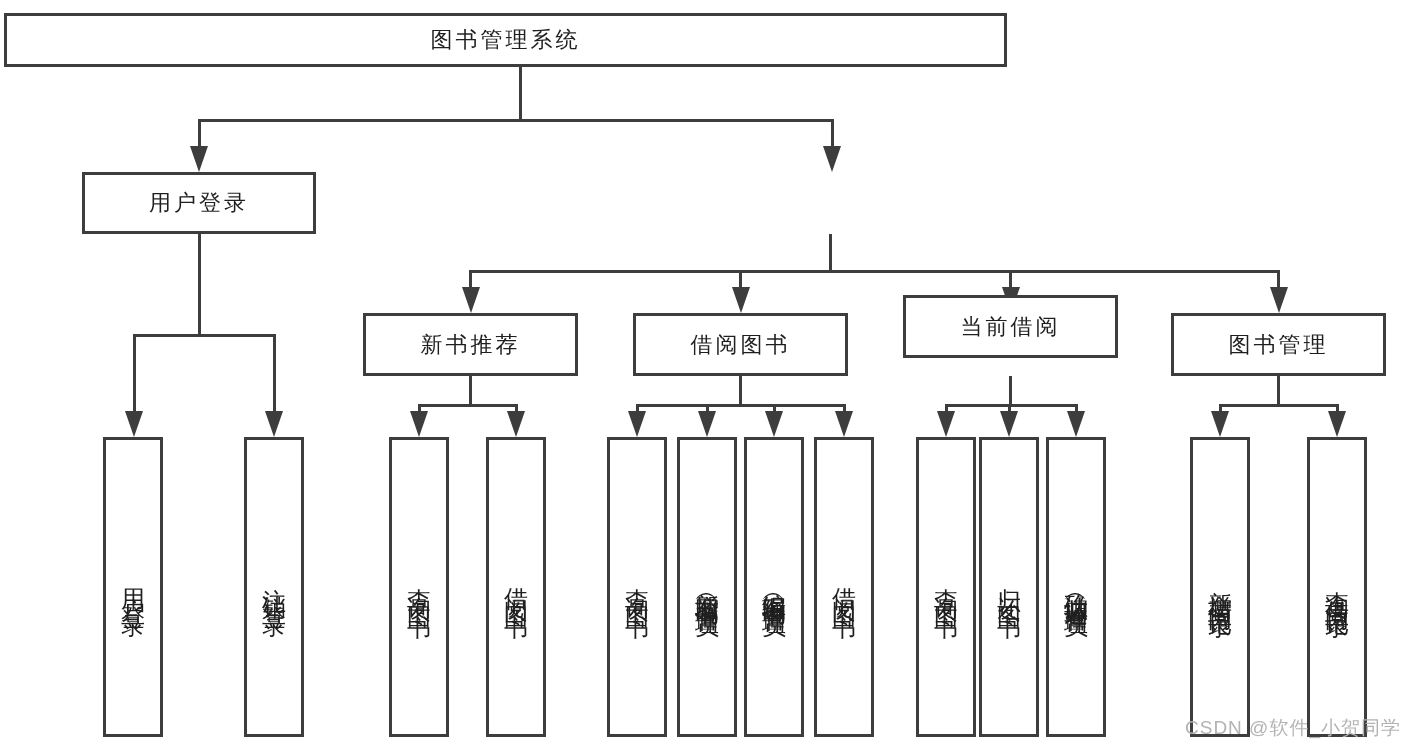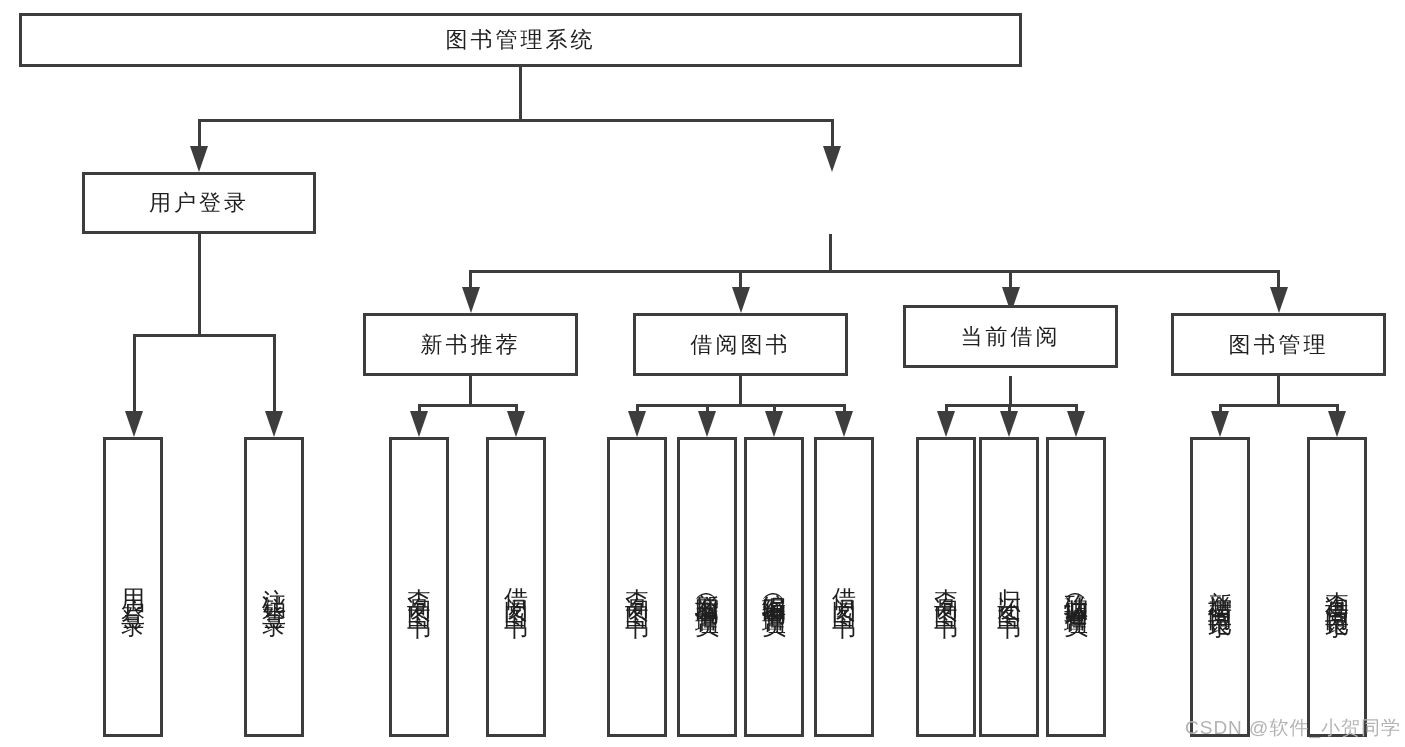--- a/index.html
+++ b/index.html
@@ -66,21 +66,21 @@
     color: #b3b3b3;
     letter-spacing: 1px;
     white-space: nowrap;
   }
 </style>
 </head>
 <body>
 
 <div id="canvas">
 
-  <div class="hbox" style="left:19px; top:13px; width:1003px; height:54px;">
+  <div class="hbox" style="left:4px; top:13px; width:1003px; height:54px;">
     <span>图书管理系统</span>
   </div>
 
   <div class="vline" style="left:518.5px; top:67px; height:54px;"></div>
   <div class="hline" style="left:197.5px; top:119px; width:636px;"></div>
   <div class="vline" style="left:197.5px; top:119px; height:30px;"></div>
   <div class="ahead" style="left:190px; top:146px;"></div>
   <div class="vline" style="left:830.5px; top:119px; height:30px;"></div>
   <div class="ahead" style="left:823px; top:146px;"></div>
 
@@ -105,21 +105,21 @@
   <div class="ahead" style="left:1001.5px; top:287px;"></div>
   <div class="vline" style="left:1277px; top:270px; height:20px;"></div>
   <div class="ahead" style="left:1269.5px; top:287px;"></div>
 
   <div class="hbox" style="left:363px; top:313px; width:215px; height:63px;">
     <span>新书推荐</span>
   </div>
   <div class="hbox" style="left:633px; top:313px; width:215px; height:63px;">
     <span>借阅图书</span>
   </div>
-  <div class="hbox" style="left:903px; top:305px; width:215px; height:63px;">
+  <div class="hbox" style="left:903px; top:295px; width:215px; height:63px;">
     <span>当前借阅</span>
   </div>
   <div class="hbox" style="left:1171px; top:313px; width:215px; height:63px;">
     <span>图书管理</span>
   </div>
 
   <div class="vline" style="left:469px; top:376px; height:31px;"></div>
   <div class="hline" style="left:417.5px; top:404px; width:100px;"></div>
   <div class="vline" style="left:417.5px; top:404px; height:10px;"></div>
   <div class="ahead" style="left:410px; top:411px;"></div>

